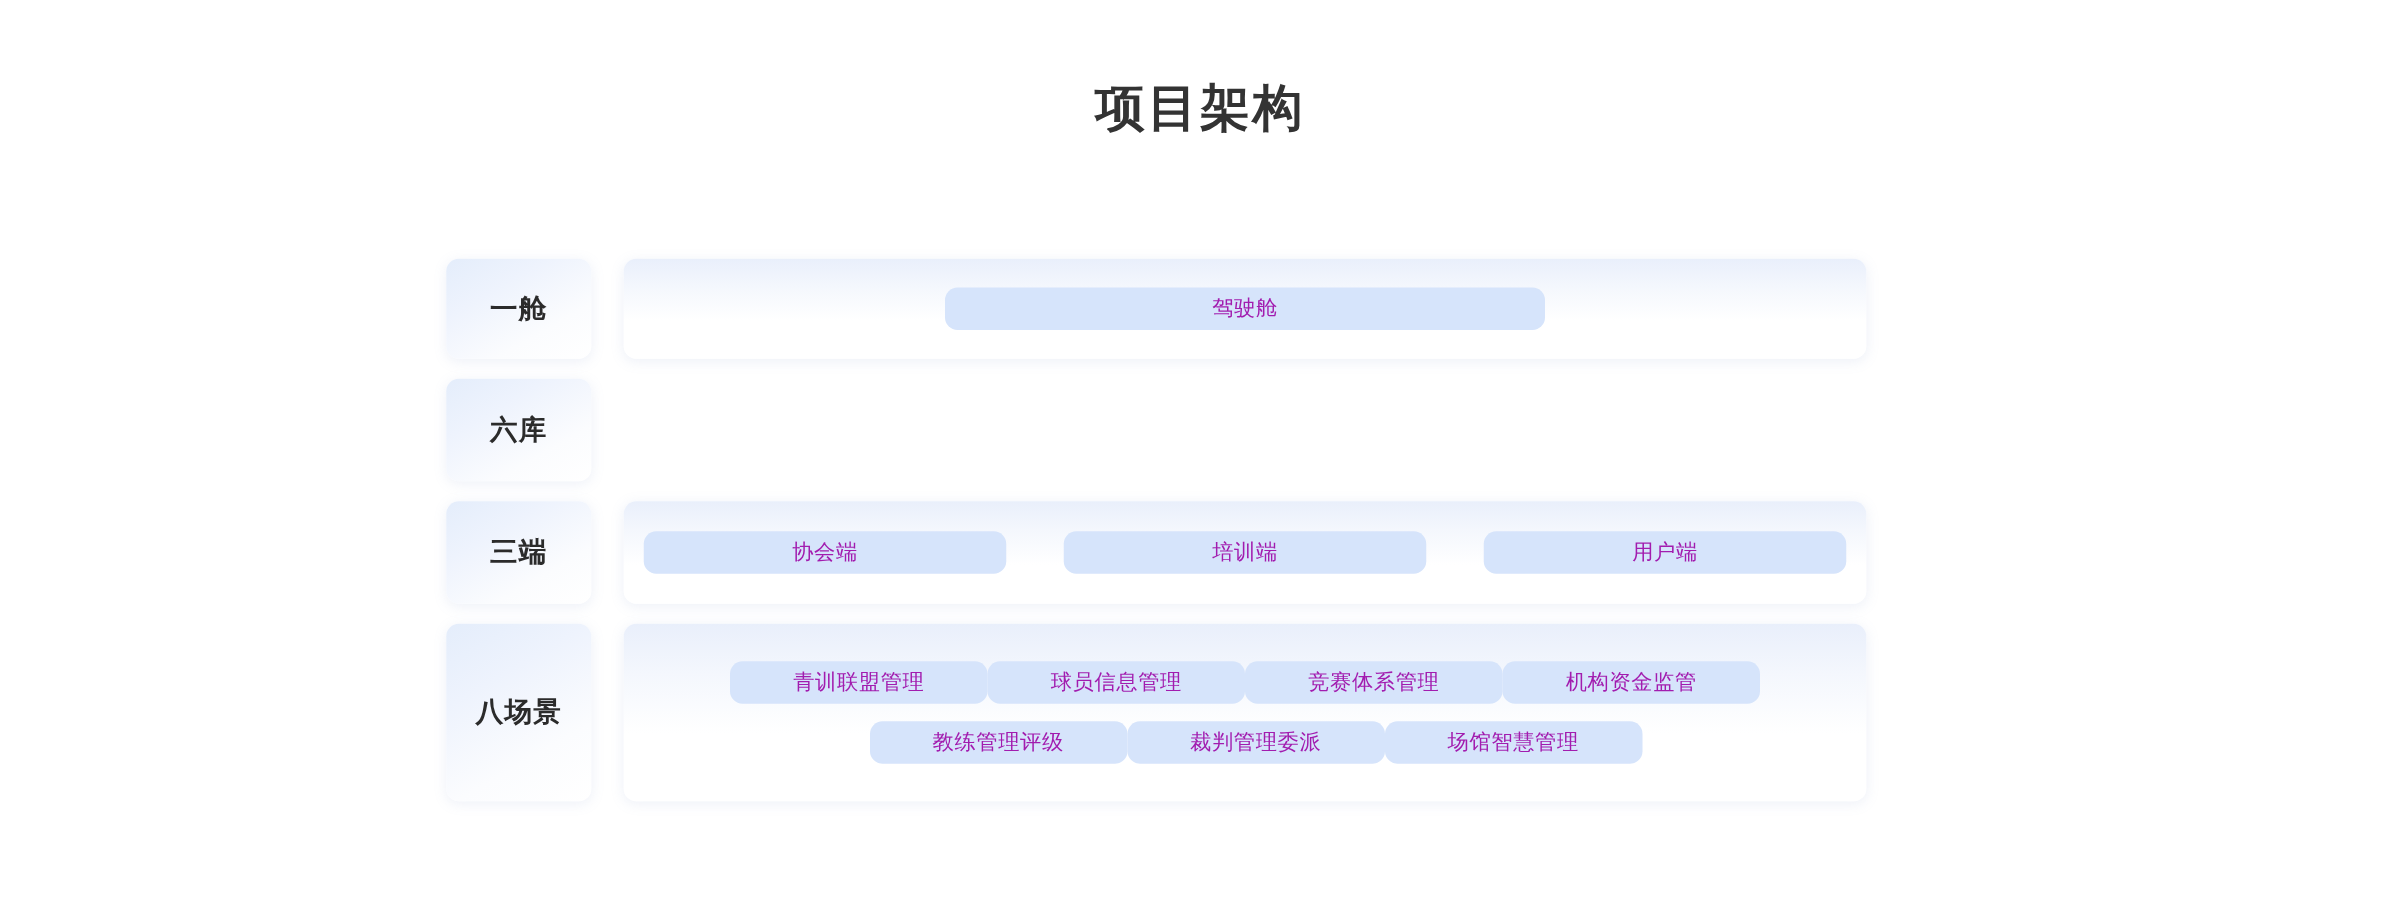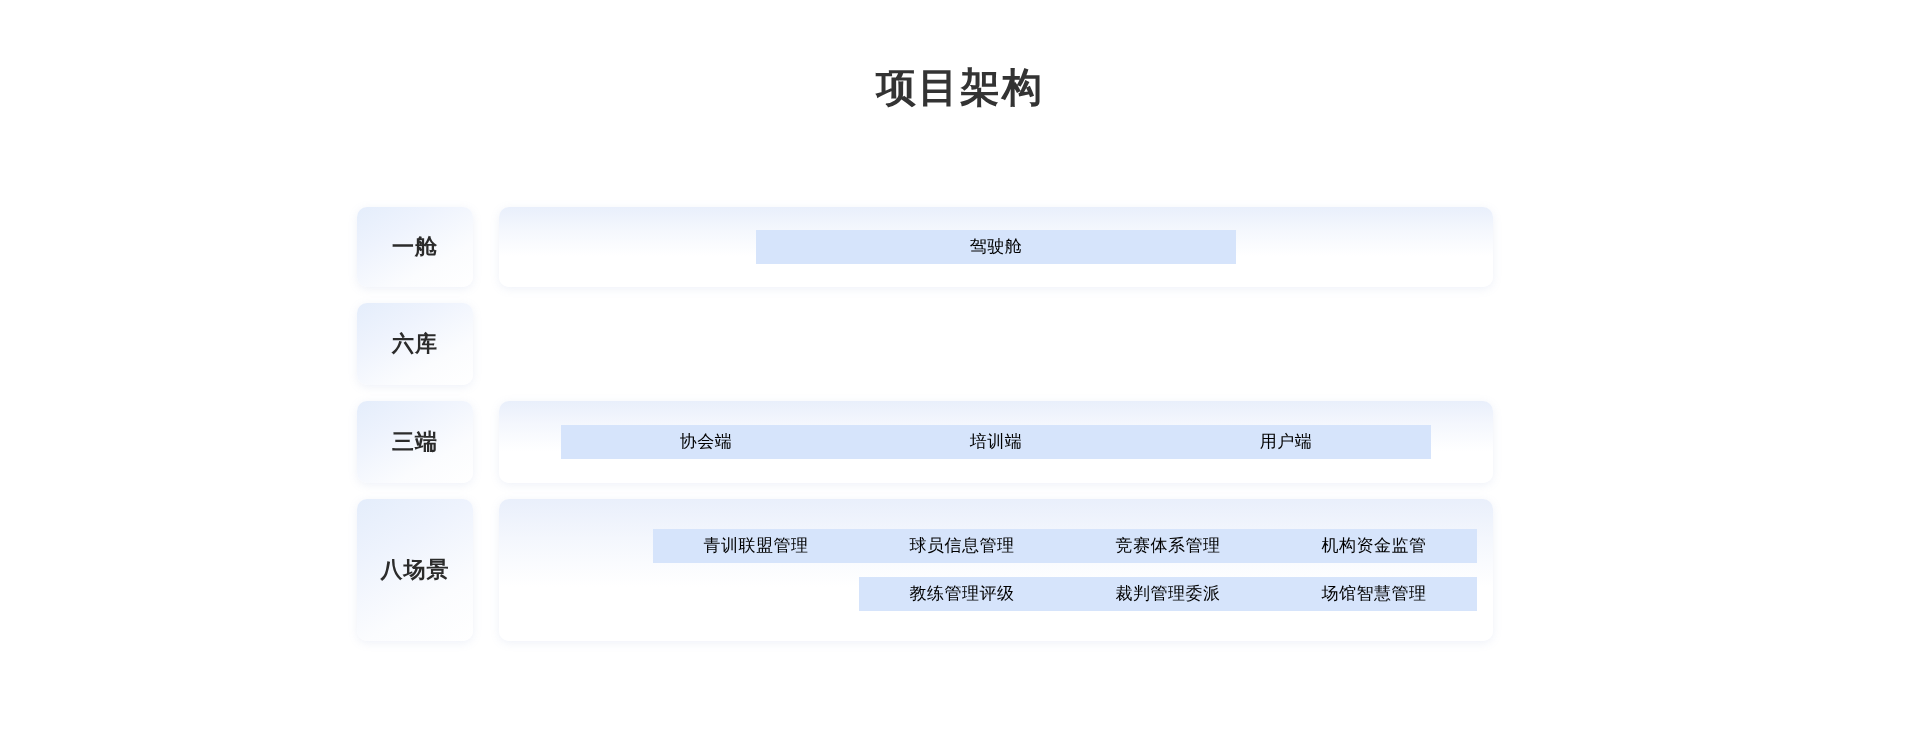--- a/index.html
+++ b/index.html
@@ -92,44 +92,44 @@
 
   
   .chip-line {
     display: flex;
     align-items: center;
   }
   .chip-line + .chip-line { margin-top: 14px; padding-left: 17px; }
 
   .chip {
     background: #d6e4fb;
-    color: #000000;
+    color: #a21caf;
     font-size: 17px;
     height: 34px;
     line-height: 34px;
     text-align: center;
-    border-radius: 0;
+    border-radius: 10px;
     letter-spacing: 0.5px;
     white-space: nowrap;
   }
 
   
   .chips-cockpit { justify-content: center; }
   .chips-cockpit .chip { width: 480px; }
 
   
   .chips-libs { justify-content: space-between; }
   .chips-libs .chip { width: 143px; }
 
   
-  .chips-ends { justify-content: center; }
+  .chips-ends { justify-content: space-between; }
   .chips-ends .chip { width: 290px; }
 
   
-  .chips-scenes { justify-content: flex-end; }
+  .chips-scenes { justify-content: center; }
   .chips-scenes .chip { width: 206px; }
 </style>
 </head>
 <body>
 
 <div class="page">
 
   <div class="page-title">项目架构</div>
 
   <div class="arch">

